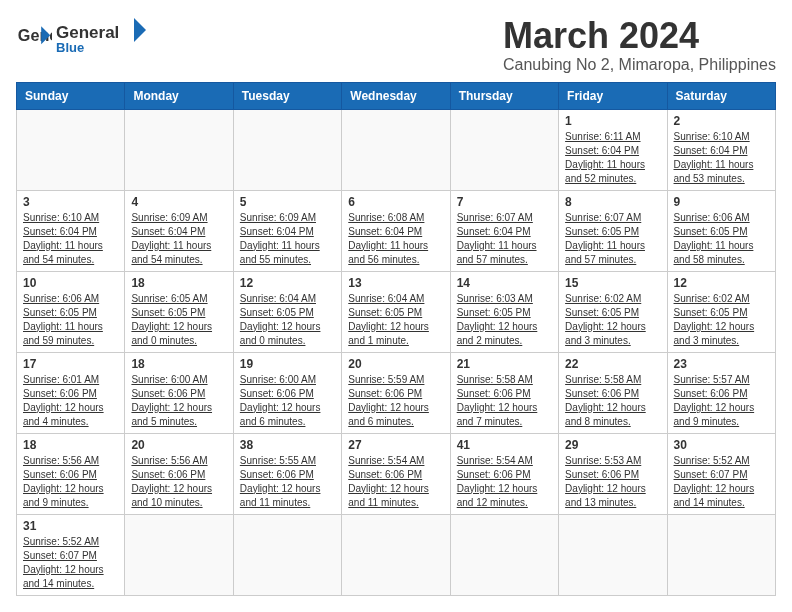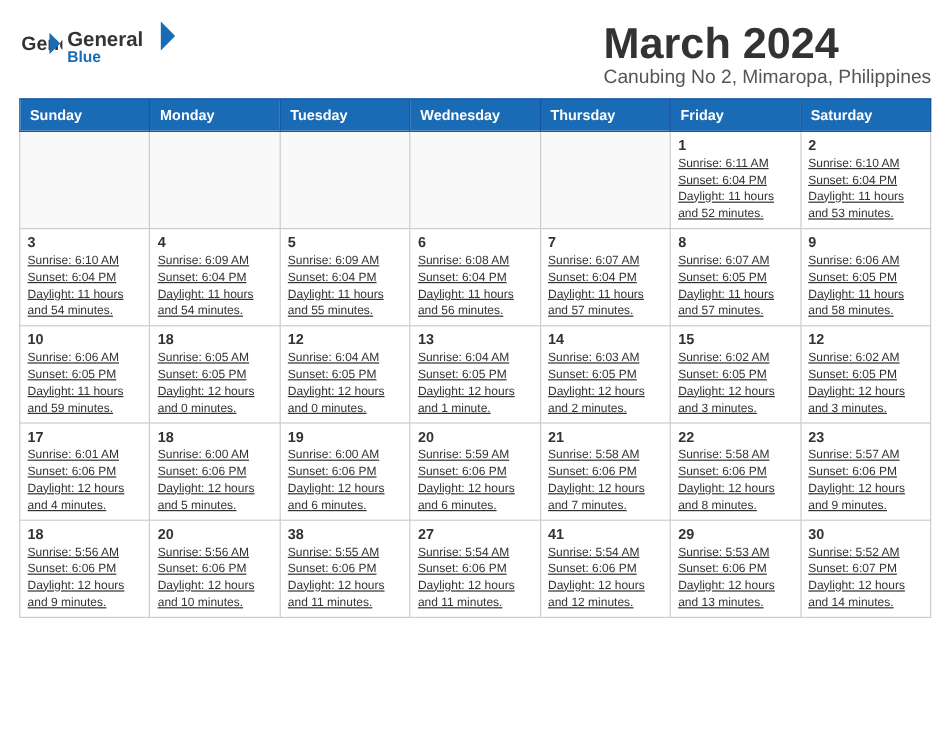--- a/index.html
+++ b/index.html
@@ -251,14 +251,26 @@
       <td>
         <span class="day-number">29</span>
         <div class="day-info">Sunrise: 5:53 AM<br>Sunset: 6:06 PM<br>Daylight: 12 hours and 13 minutes.</div>
       </td>
       <td>
         <span class="day-number">30</span>
         <div class="day-info">Sunrise: 5:52 AM<br>Sunset: 6:07 PM<br>Daylight: 12 hours and 14 minutes.</div>
       </td>
     </tr>
 
+    <tr class="last-row">
+      <td>
+        <span class="day-number">31</span>
+        <div class="day-info">Sunrise: 5:52 AM<br>Sunset: 6:07 PM<br>Daylight: 12 hours and 14 minutes.</div>
+      </td>
+      <td class="empty-cell"></td>
+      <td class="empty-cell"></td>
+      <td class="empty-cell"></td>
+      <td class="empty-cell"></td>
+      <td class="empty-cell"></td>
+      <td class="empty-cell"></td>
+    </tr>
   </tbody>
 </table>
 
 </body></html>

